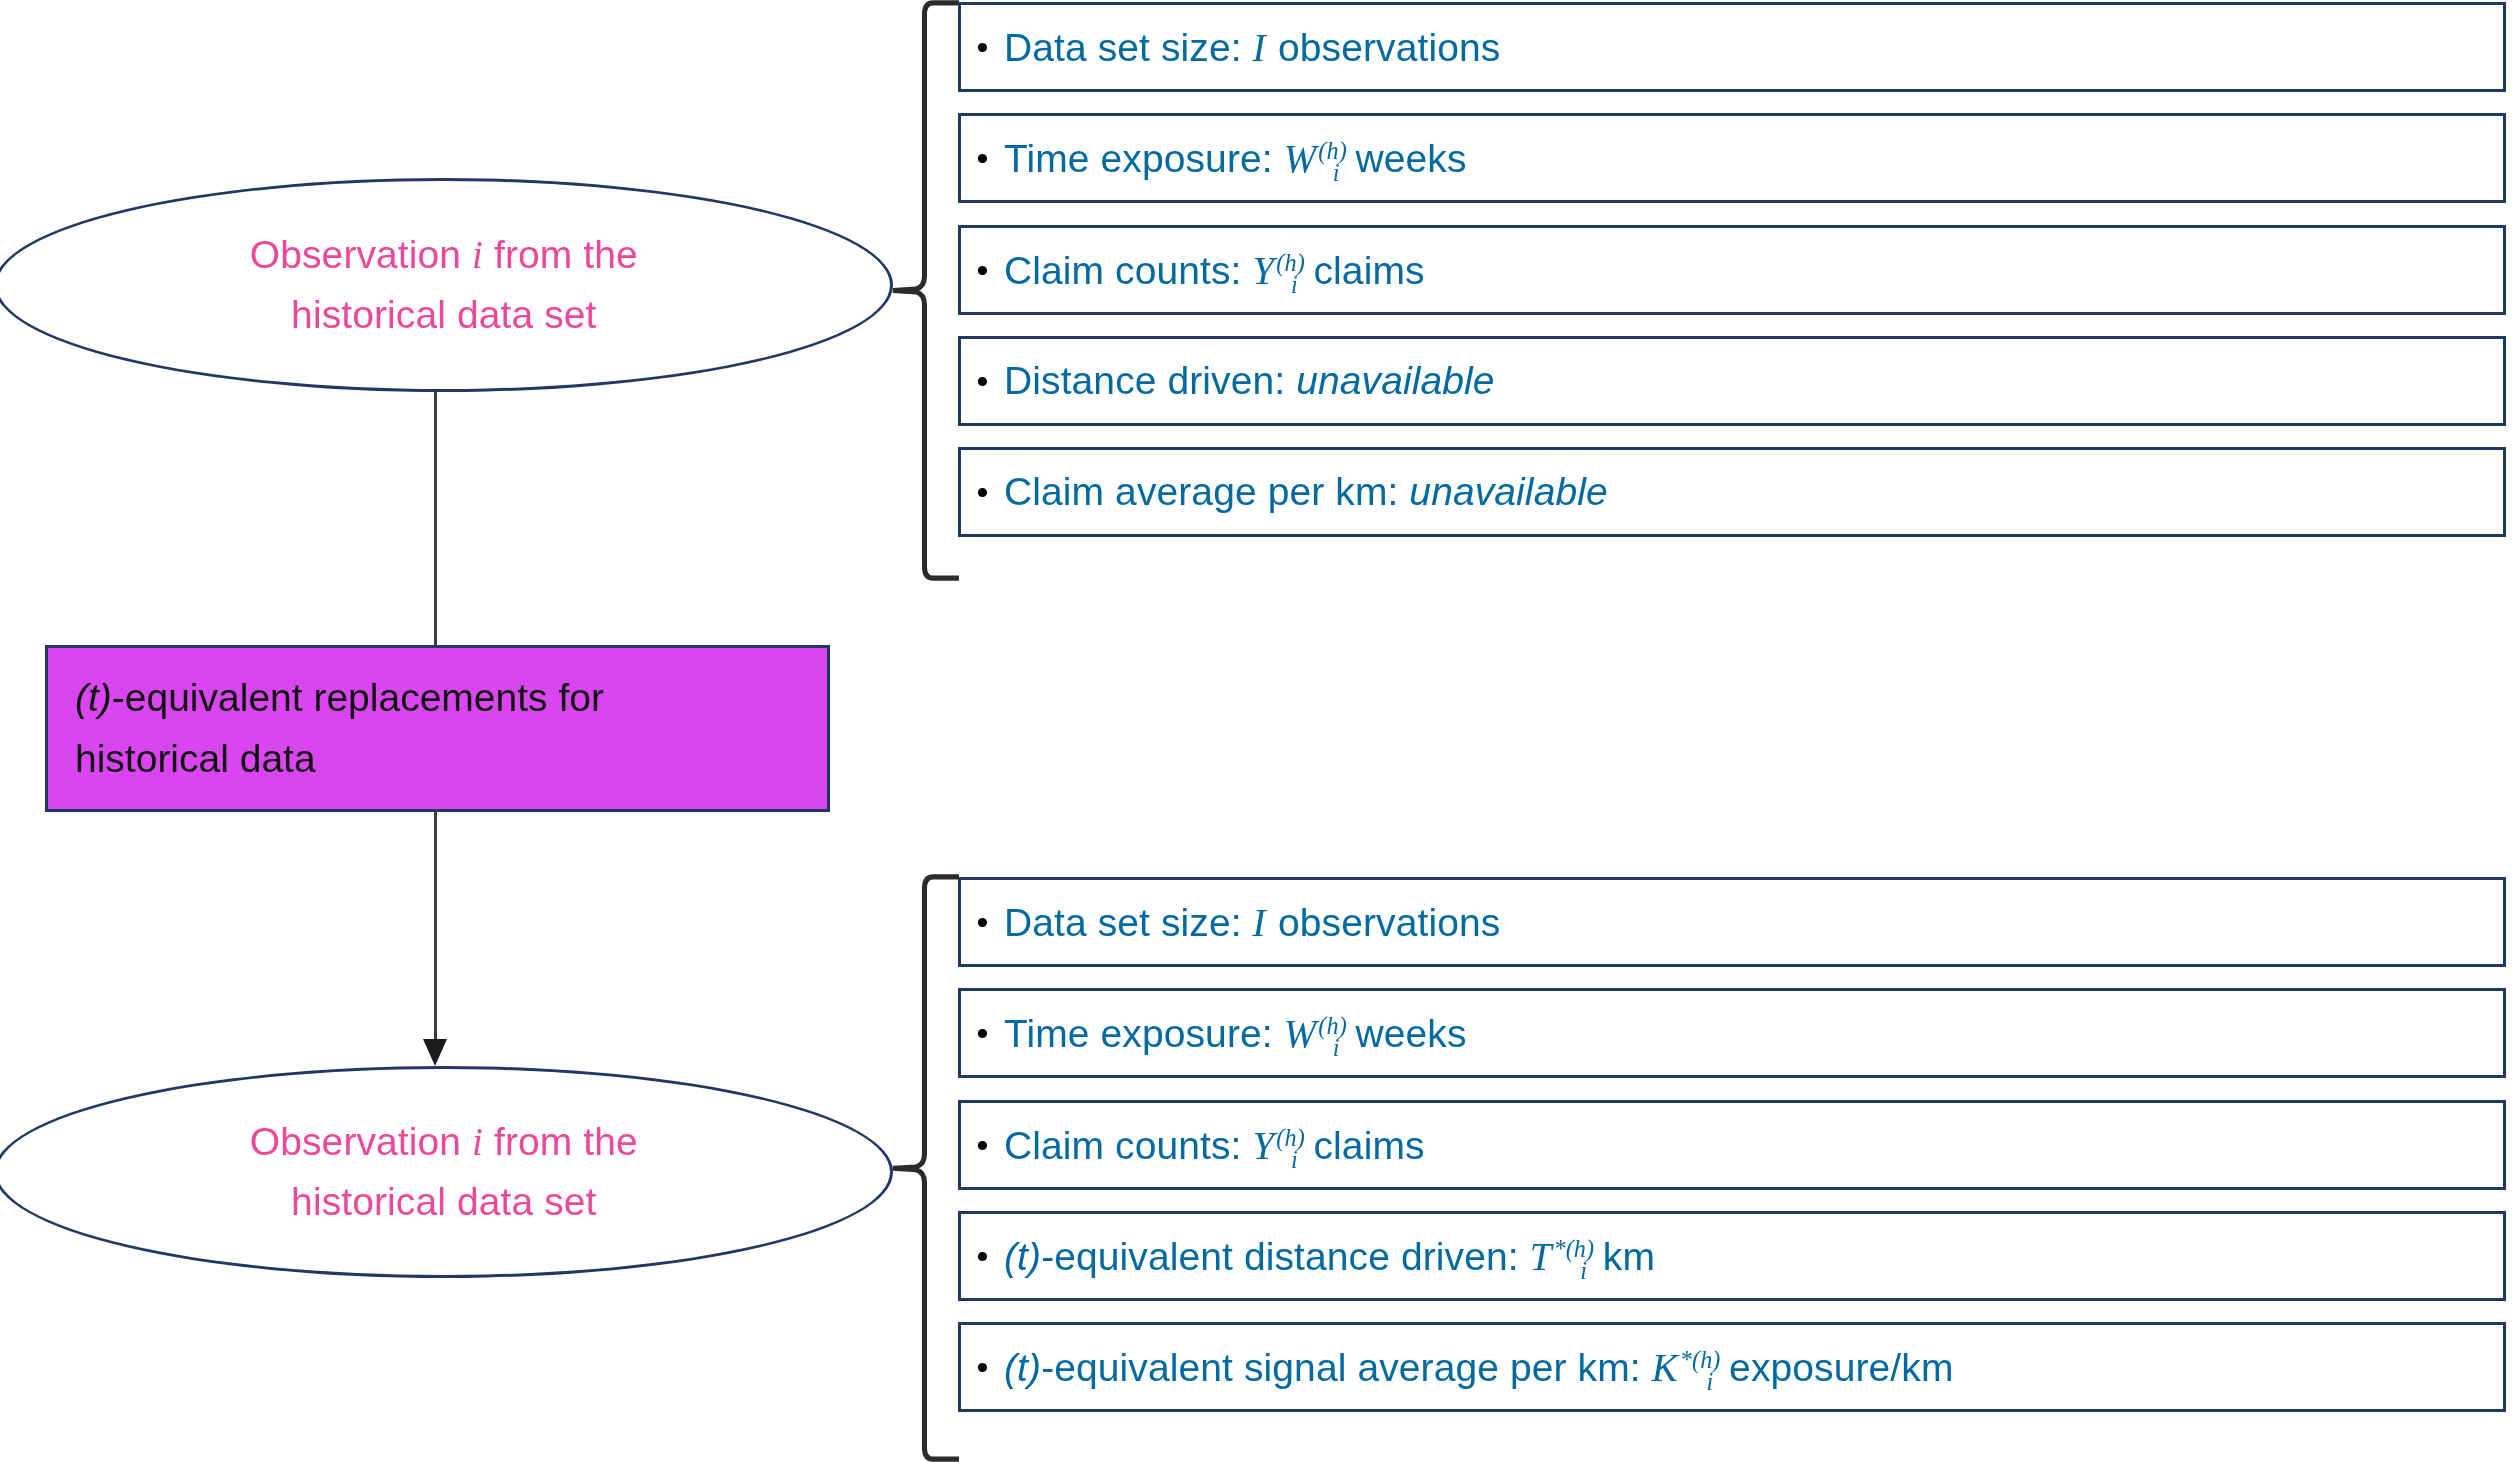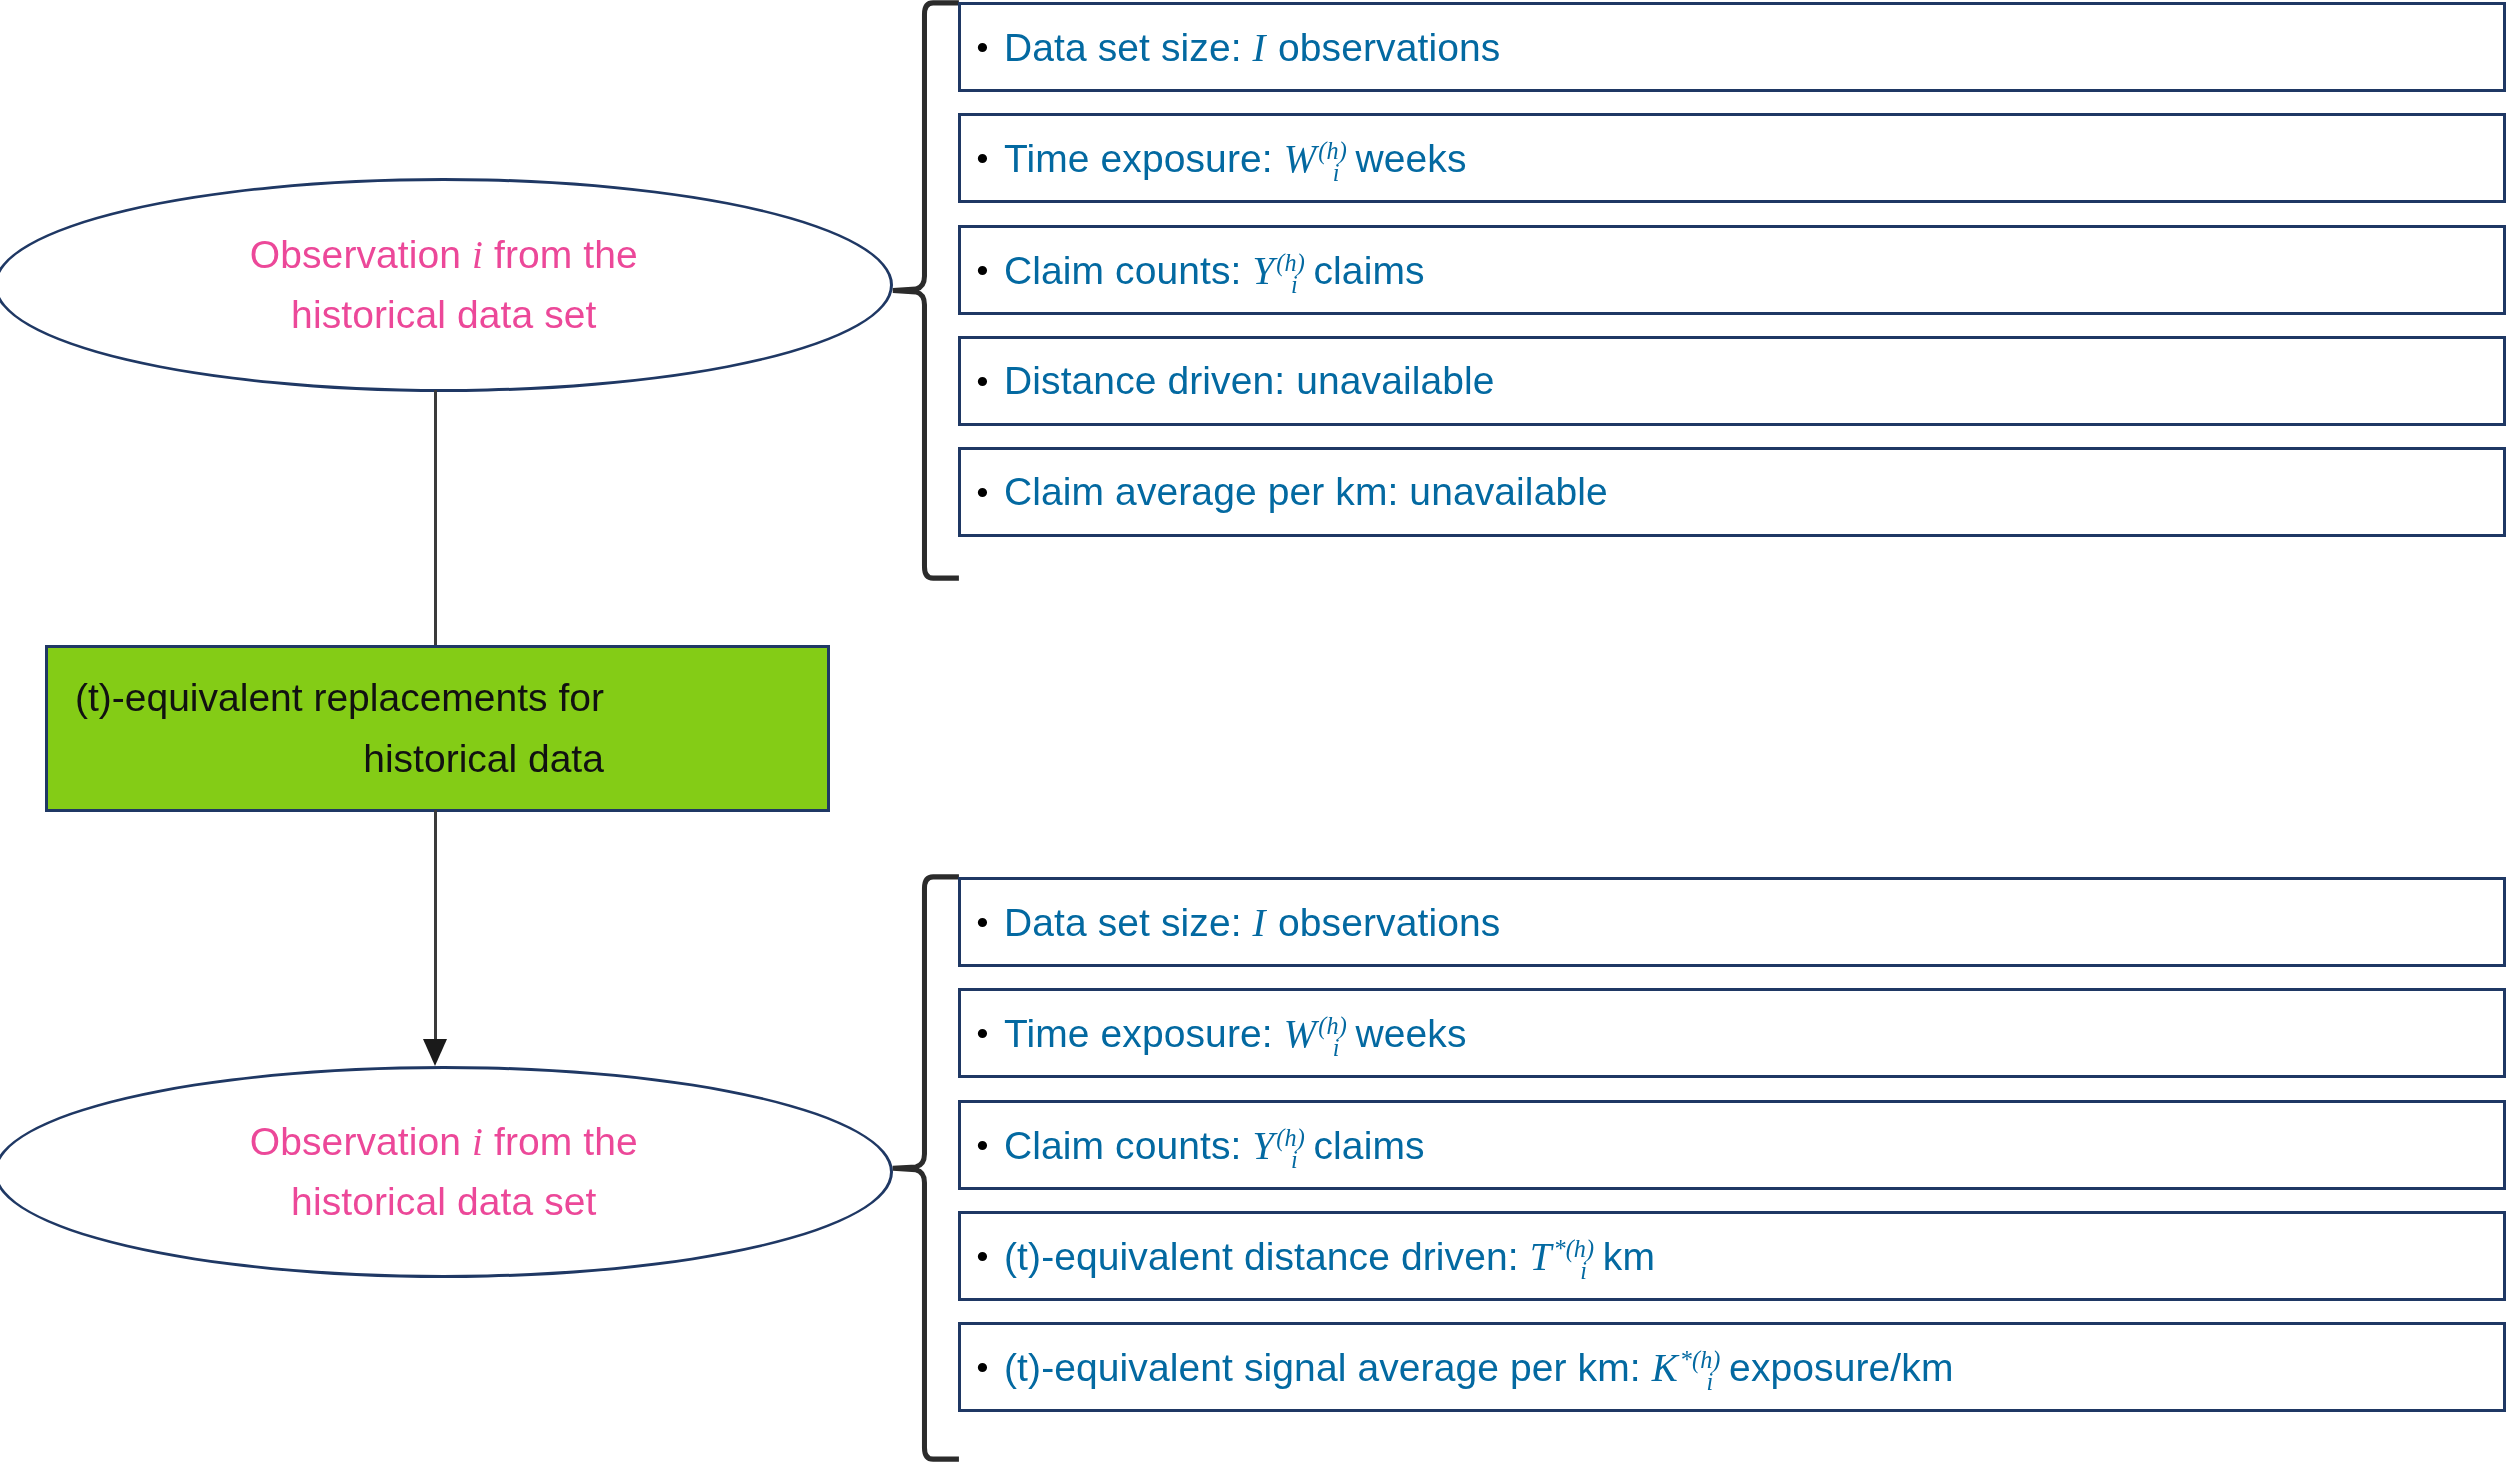--- a/index.html
+++ b/index.html
@@ -36,25 +36,24 @@
     color: #ec4899;
     letter-spacing: 0.1px;
     padding: 0 129px;
   }
 
   
   .midbox {
     position: absolute;
     box-sizing: border-box;
     border: 3.6px solid #1F3864;
-    background: #84cc16;
+    background: #d946ef;
     display: flex;
     align-items: center;
     padding: 0 27px;
-    text-align: right;
   }
   .midbox .mtext {
     font-size: 39px;
     line-height: 1.55;
     color: #111111;
   }
 
   
   .itembox {
     position: absolute;
@@ -100,21 +99,21 @@
   .sup .h { font-style: italic; }
   .sub {
     font-family: "Liberation Serif", serif;
     font-style: italic;
     font-size: 0.62em;
     position: relative;
     top: 0.38em;
     left: -0.55em;
     margin-right: -0.35em;
   }
-  .ital { }
+  .ital { font-style: italic; }
 
   
   .vline {
     position: absolute;
     background: #3b3b3b;
     width: 2.9px;
   }
   .arrowhead {
     position: absolute;
     width: 0;

